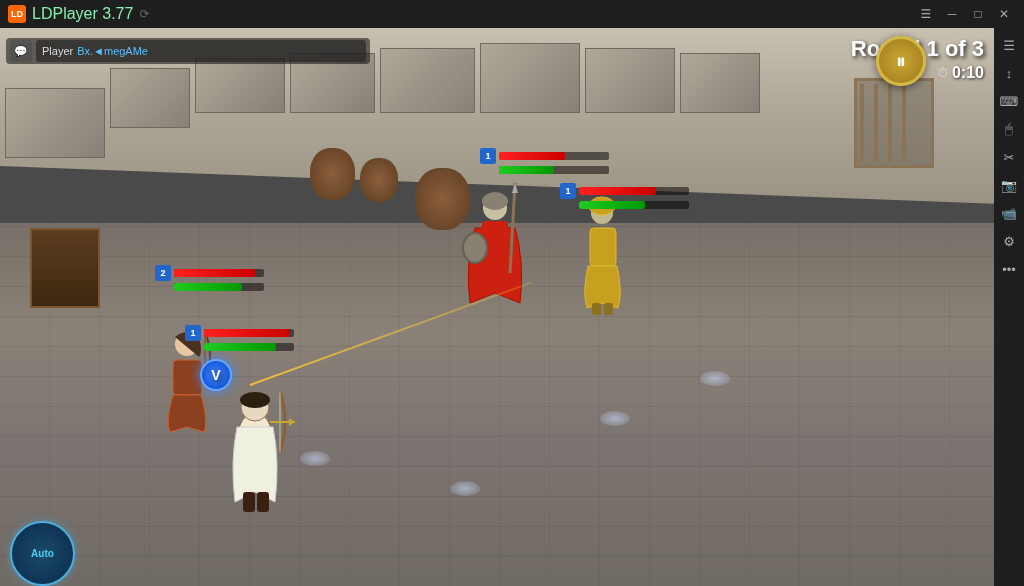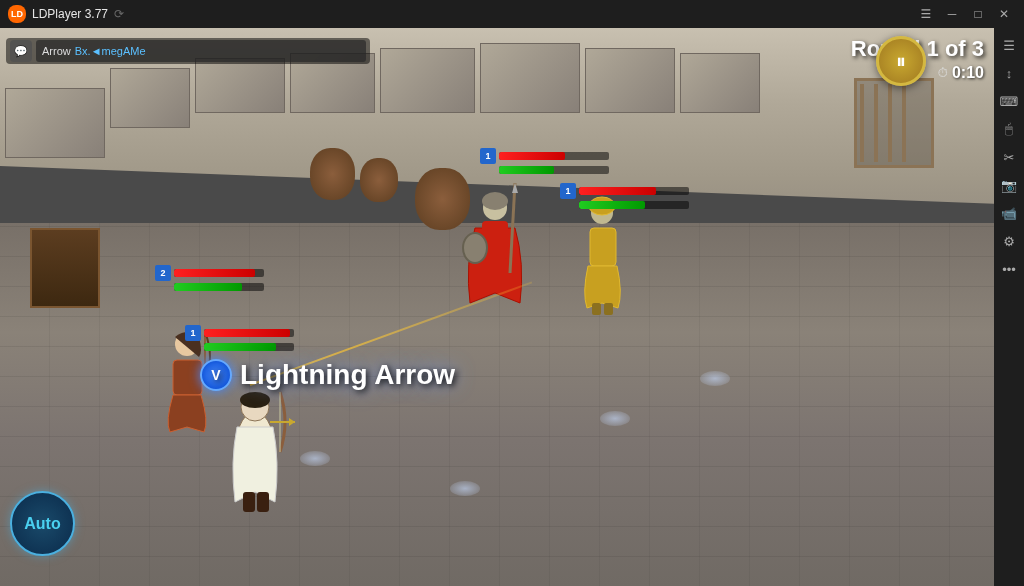--- a/index.html
+++ b/index.html
@@ -19,27 +19,27 @@
       z-index: 100;
     }
     #titlebar-left {
       display: flex;
       align-items: center;
       gap: 6px;
     }
     #titlebar-logo {
       width: 18px; height: 18px;
       background: #ff6600;
-      border-radius: 8px;
+      border-radius: 3px;
       display: flex; align-items: center; justify-content: center;
       font-size: 9px; color: white; font-weight: bold;
     }
     #titlebar-title {
-      color: #e5e5e5;
-      font-size: 12px;
+      color: #86efac;
+      font-size: 16px;
     }
     #titlebar-controls {
       display: flex;
       gap: 2px;
     }
     .titlebar-btn {
       width: 24px; height: 20px;
       background: transparent;
       border: none;
       color: #aaa;
@@ -290,27 +290,27 @@
       border-radius: 50%;
       color: white;
       font-size: 14px;
       font-weight: bold;
       display: flex; align-items: center; justify-content: center;
       cursor: pointer;
       box-shadow: 0 2px 8px rgba(0,0,0,0.6);
     }
     #auto-btn {
       position: absolute;
-      bottom: 30px; left: 10px;
+      bottom: 0; left: 10px;
       width: 65px; height: 65px;
       background: radial-gradient(circle, #1a4a6a, #0a2a4a);
       border: 2px solid #4ab0e0;
       border-radius: 50%;
       color: #4ad0f0;
-      font-size: 16px;
+      font-size: 10px;
       font-weight: bold;
       display: flex; align-items: center; justify-content: center;
       cursor: pointer;
       box-shadow: 0 0 10px rgba(74,176,224,0.5);
     }
     #speed-btn {
       position: absolute;
       bottom: 14px; left: 85px;
       width: 55px; height: 55px;
       background: radial-gradient(circle, #2a2a2a, #1a1a1a);
@@ -565,29 +565,28 @@
       </div>
     </div>
   </div>
 
   <div class="arrow-line"></div>
 
   <div id="skill-text">
     <div class="skill-orb">
       <span>V</span>
     </div>
-    <span>Lightning Arrow</span>
   </div>
 
   <div id="chat-area">
     <div id="chat-icon">
       <span>💬</span>
     </div>
     <div id="chat-bar">
-      <span id="player-label">Arrow</span>
+      <span id="player-label">Player</span>
       <span id="player-name">Bx.◄megAMe</span>
     </div>
   </div>
 
   <div id="round-info">
     <div id="round-text">Round 1 of 3</div>
     <div id="timer-row">
       <span id="timer-icon">⏱</span>
       <span id="timer-text">0:10</span>
     </div>

